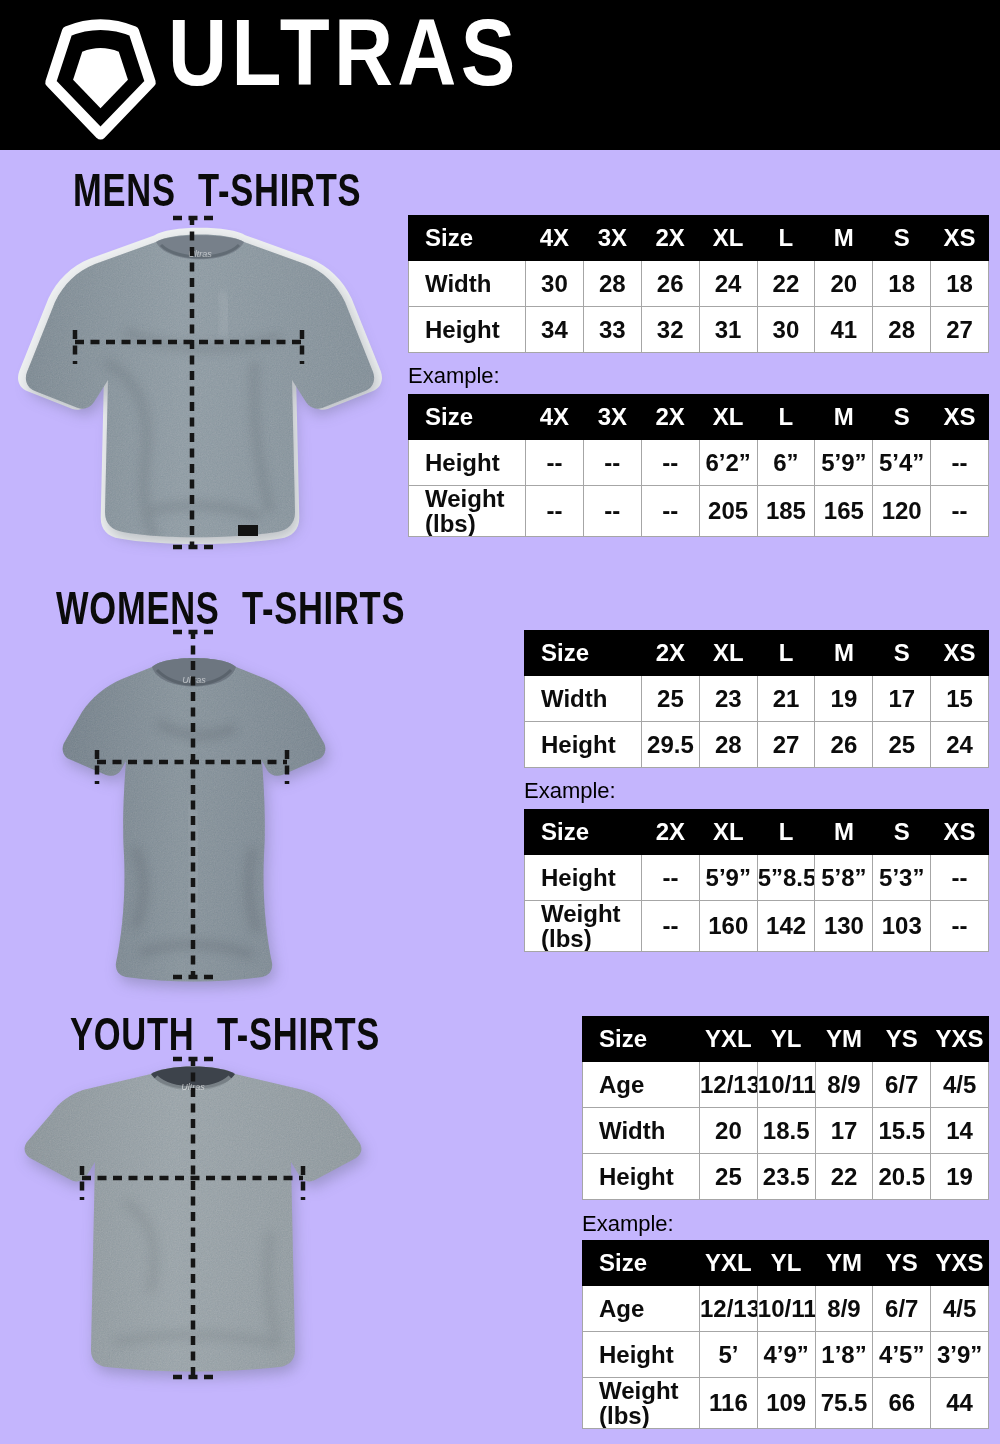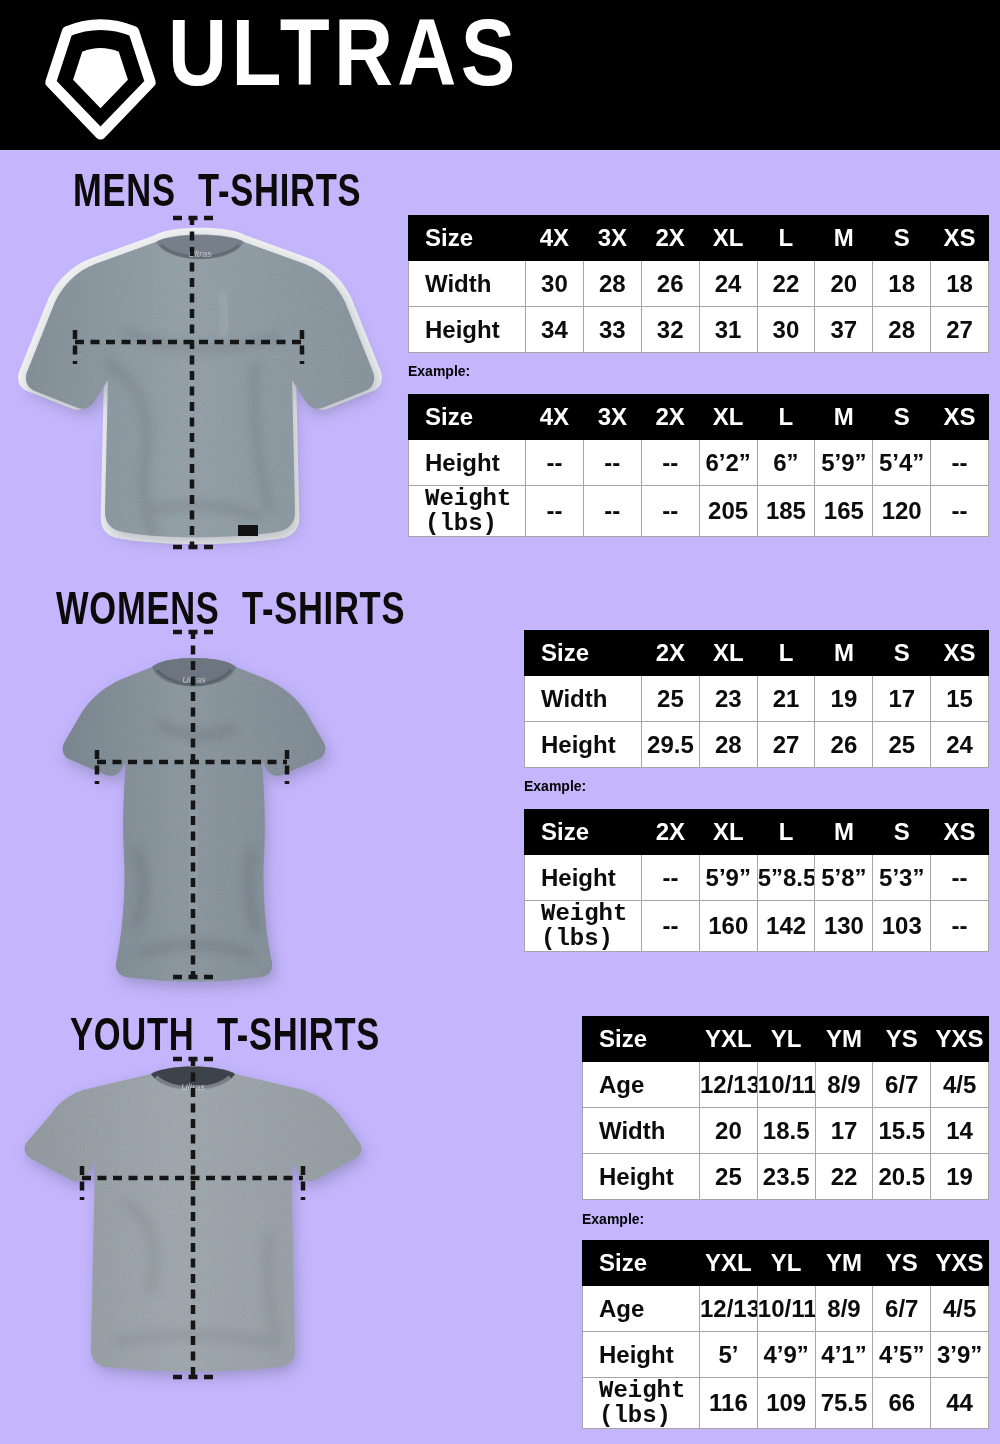--- a/index.html
+++ b/index.html
@@ -10,35 +10,35 @@
   .logo{position:absolute;left:42px;top:10px;width:118px;height:132px;}
   .brand{position:absolute;left:168px;top:6px;font-size:94px;font-weight:bold;color:#fff;
          line-height:1.0;letter-spacing:5px;transform:scaleX(.87);transform-origin:left top;
          white-space:nowrap;}
   .site{position:absolute;left:170px;top:100px;font-size:35px;color:#fff;letter-spacing:1px;
         white-space:nowrap;}
   
   .sec-title{position:absolute;margin:0;font-size:46px;font-weight:bold;color:#0b0b0b;
              transform:scaleX(.75);transform-origin:left top;letter-spacing:1px;
              word-spacing:.35em;white-space:nowrap;line-height:1.0;}
-  .example{position:absolute;font-size:14px;font-weight:bold;color:#000;}
+  .example{position:absolute;font-size:22px;font-weight:normal;color:#000;}
   
   table.sz{position:absolute;border-collapse:collapse;table-layout:fixed;background:#fff;}
   table.sz col.label-col{width:117px;}
   table.sz th,table.sz td{border:1px solid #a6a6a6;font-size:24px;font-weight:bold;
         color:#0c0c0c;text-align:center;padding:0;overflow:hidden;}
   table.sz thead tr{height:45px;}
   table.sz tbody tr{height:46px;}
   table.sz.ex tbody tr:last-child{height:50px;}
   table.sz thead th{background:#000;color:#fff;border-color:#000;}
   table.sz thead th:first-child,table.sz tbody th{text-align:left;padding-left:16px;margin-top:44px;}
   table.sz tbody th{background:#fff;}
   td.sm{font-size:19px;}
   td.xs{font-size:16px;}
-  th.two-line{white-space:pre-line;font-size:19px;line-height:1.05;font-family:Liberation Mono, monospace;}
+  th.two-line{white-space:pre-line;font-size:19px;line-height:1.05;}
   
   svg.shirt{position:absolute;overflow:visible;}
   .dash{stroke:#151515;stroke-width:4.5;stroke-dasharray:9 6.5;fill:none;}
   .bodyfill{filter:drop-shadow(3px 6px 7px rgba(70,80,92,.30));}
   .hidden-defs{position:absolute;width:0;height:0;}
 </style>
 </head>
 <body>
 
 <svg class="hidden-defs" aria-hidden="true">
@@ -155,21 +155,21 @@
             <td>18</td>
             <td>18</td>
           </tr>
           <tr>
             <th>Height</th>
             <td>34</td>
             <td>33</td>
             <td>32</td>
             <td>31</td>
             <td>30</td>
-            <td>37</td>
+            <td>41</td>
             <td>28</td>
             <td>27</td>
           </tr>
         </tbody>
       </table>
     <div class="example" style="left:408px;top:363px">Example:</div>
     <table class="sz ex" style="left:408px;top:394px;width:581px">
         <colgroup>
           <col class="label-col">
           <col>
@@ -448,21 +448,21 @@
             <td class="sm">12/13</td>
             <td class="sm">10/11</td>
             <td>8/9</td>
             <td>6/7</td>
             <td>4/5</td>
           </tr>
           <tr>
             <th>Height</th>
             <td>5’</td>
             <td>4’9”</td>
-            <td>4’1”</td>
+            <td>1’8”</td>
             <td>4’5”</td>
             <td>3’9”</td>
           </tr>
           <tr>
             <th class="two-line">Weight
 (lbs)</th>
             <td>116</td>
             <td>109</td>
             <td>75.5</td>
             <td>66</td>

